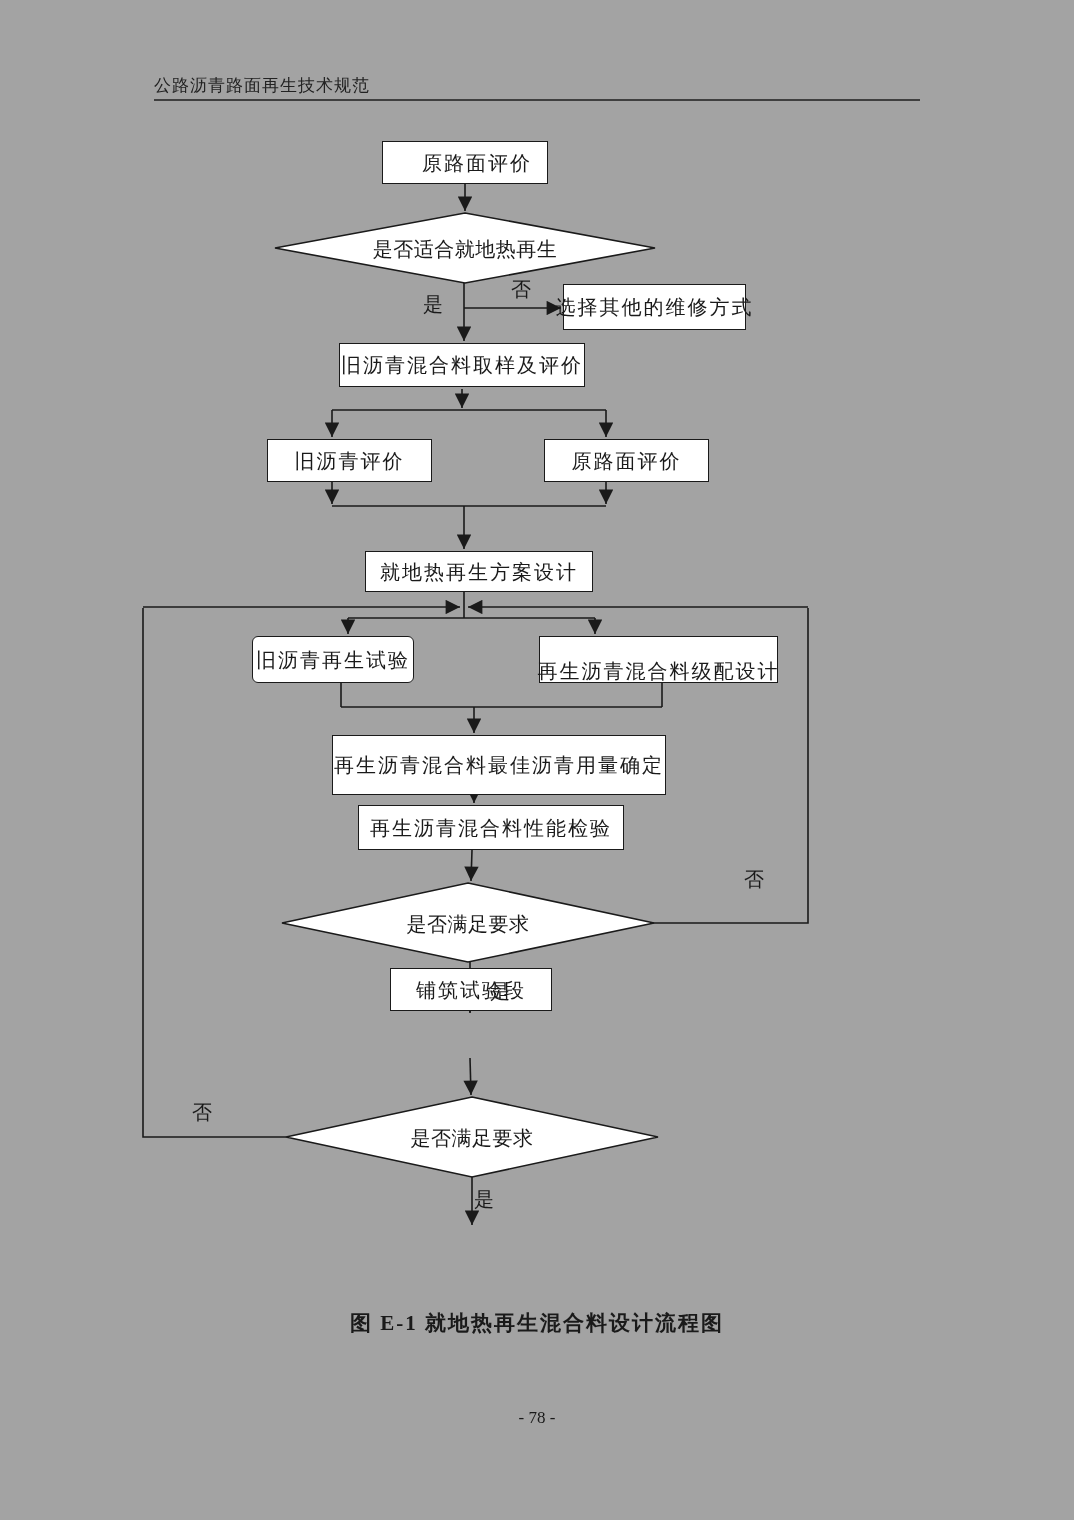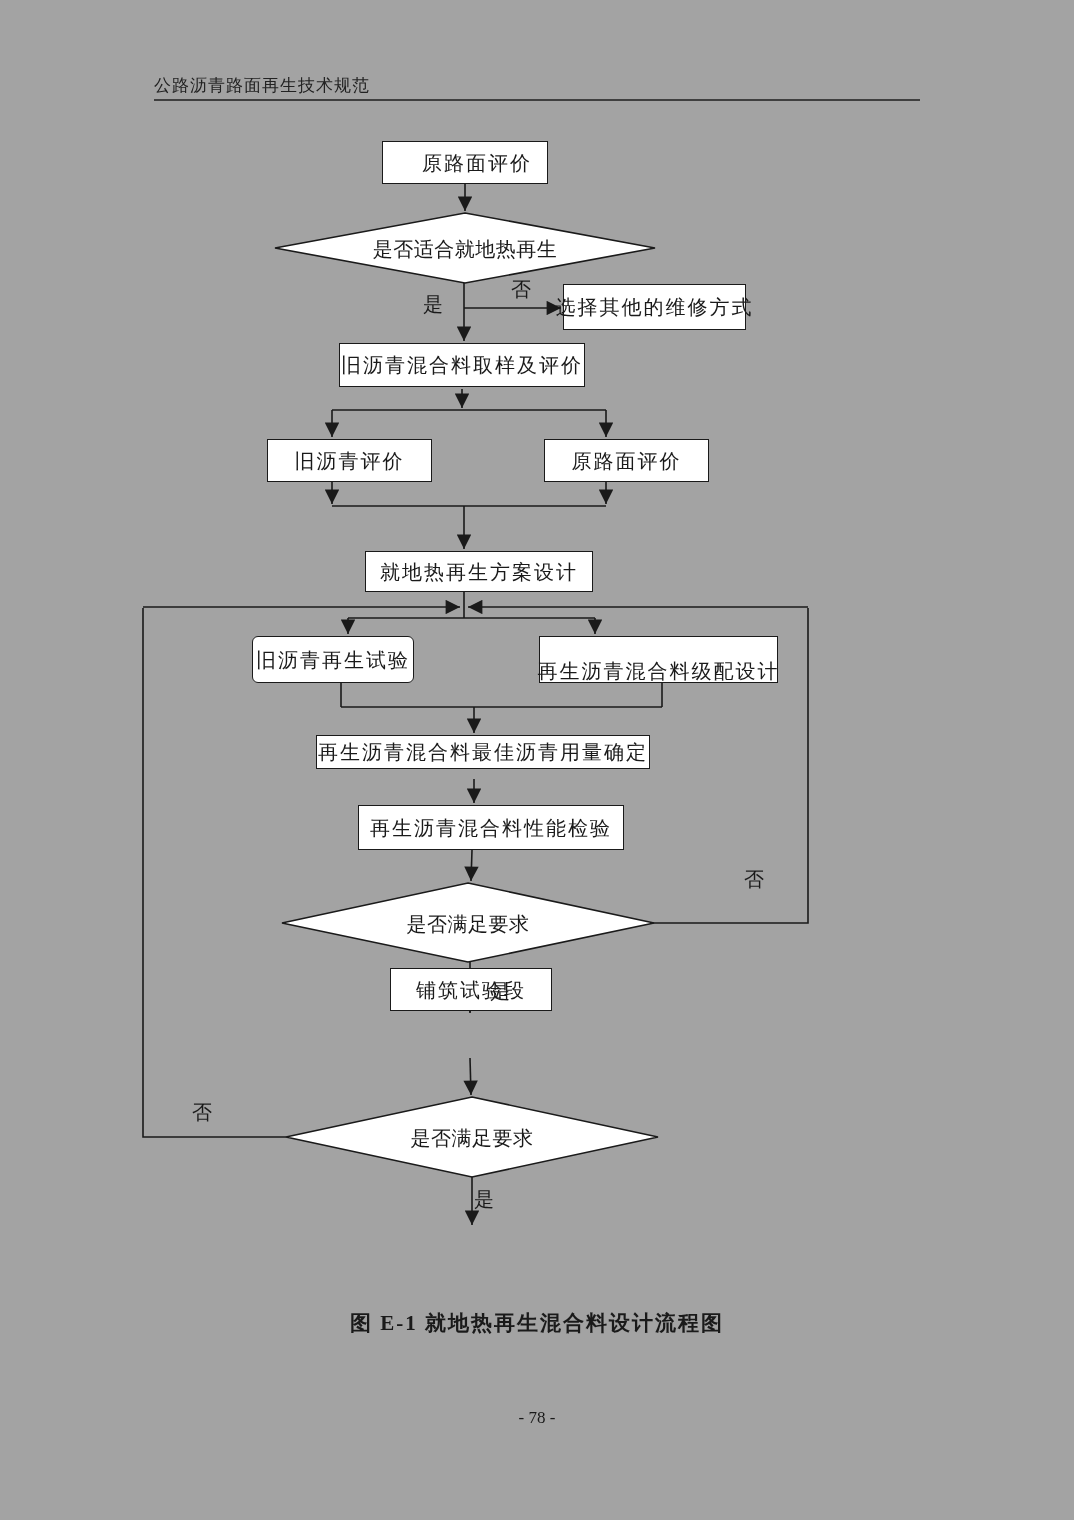--- a/index.html
+++ b/index.html
@@ -113,21 +113,21 @@
   </div>
   <div class="node" style="left:365px;top:551px;width:228px;height:41px;">
     <span>就地热再生方案设计</span>
   </div>
   <div class="node" style="left:252px;top:636px;width:162px;height:47px;border-radius:6px;">
     <span>旧沥青再生试验</span>
   </div>
   <div class="node" style="left:539px;top:636px;width:239px;height:47px;align-items:flex-end;">
     <span>再生沥青混合料级配设计</span>
   </div>
-  <div class="node" style="left:316px;top:735px;width:334px;height:34px;">
+  <div class="node" style="left:332px;top:735px;width:334px;height:60px;">
     <span>再生沥青混合料最佳沥青用量确定</span>
   </div>
   <div class="node" style="left:358px;top:805px;width:266px;height:45px;">
     <span>再生沥青混合料性能检验</span>
   </div>
   <div class="node" style="left:390px;top:968px;width:162px;height:43px;">
     <span>铺筑试验段</span>
   </div>
 
   <div class="dlabel" style="left:465px;top:249px;">是否适合就地热再生</div>

